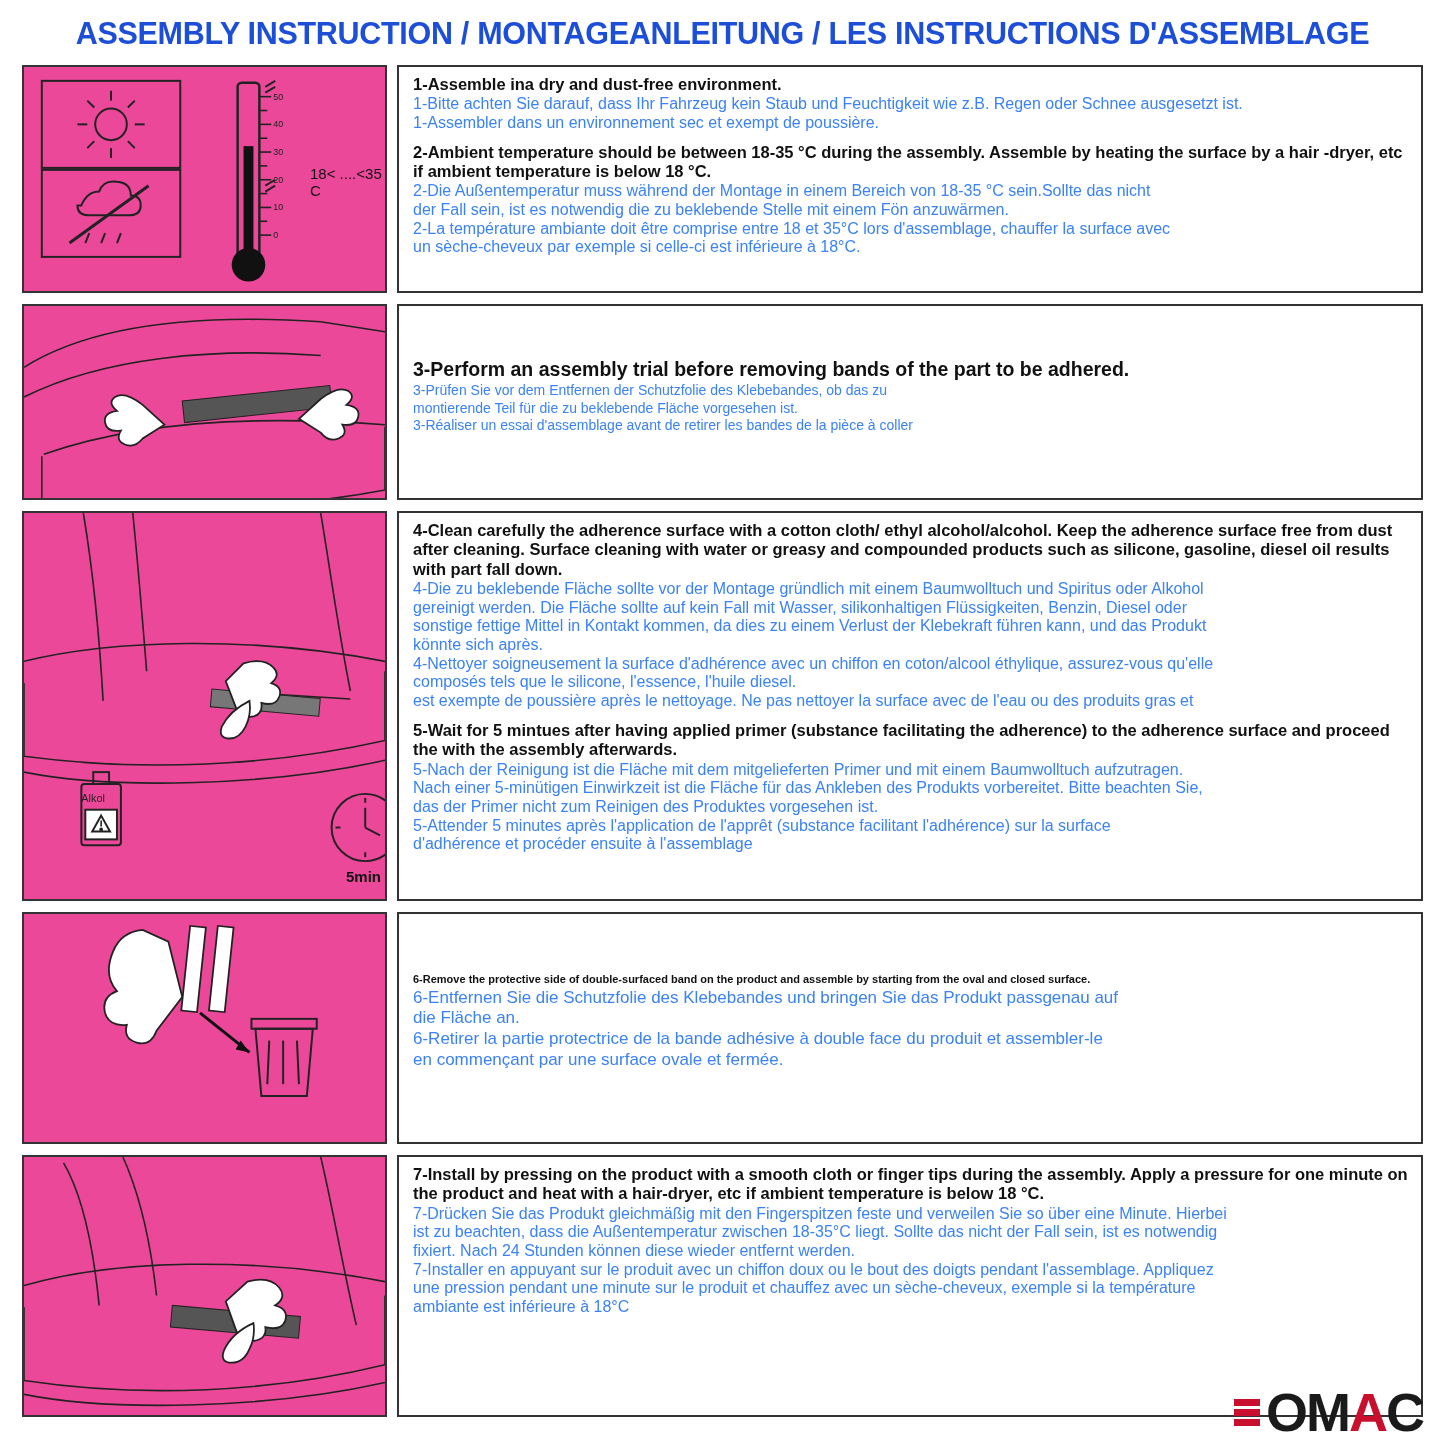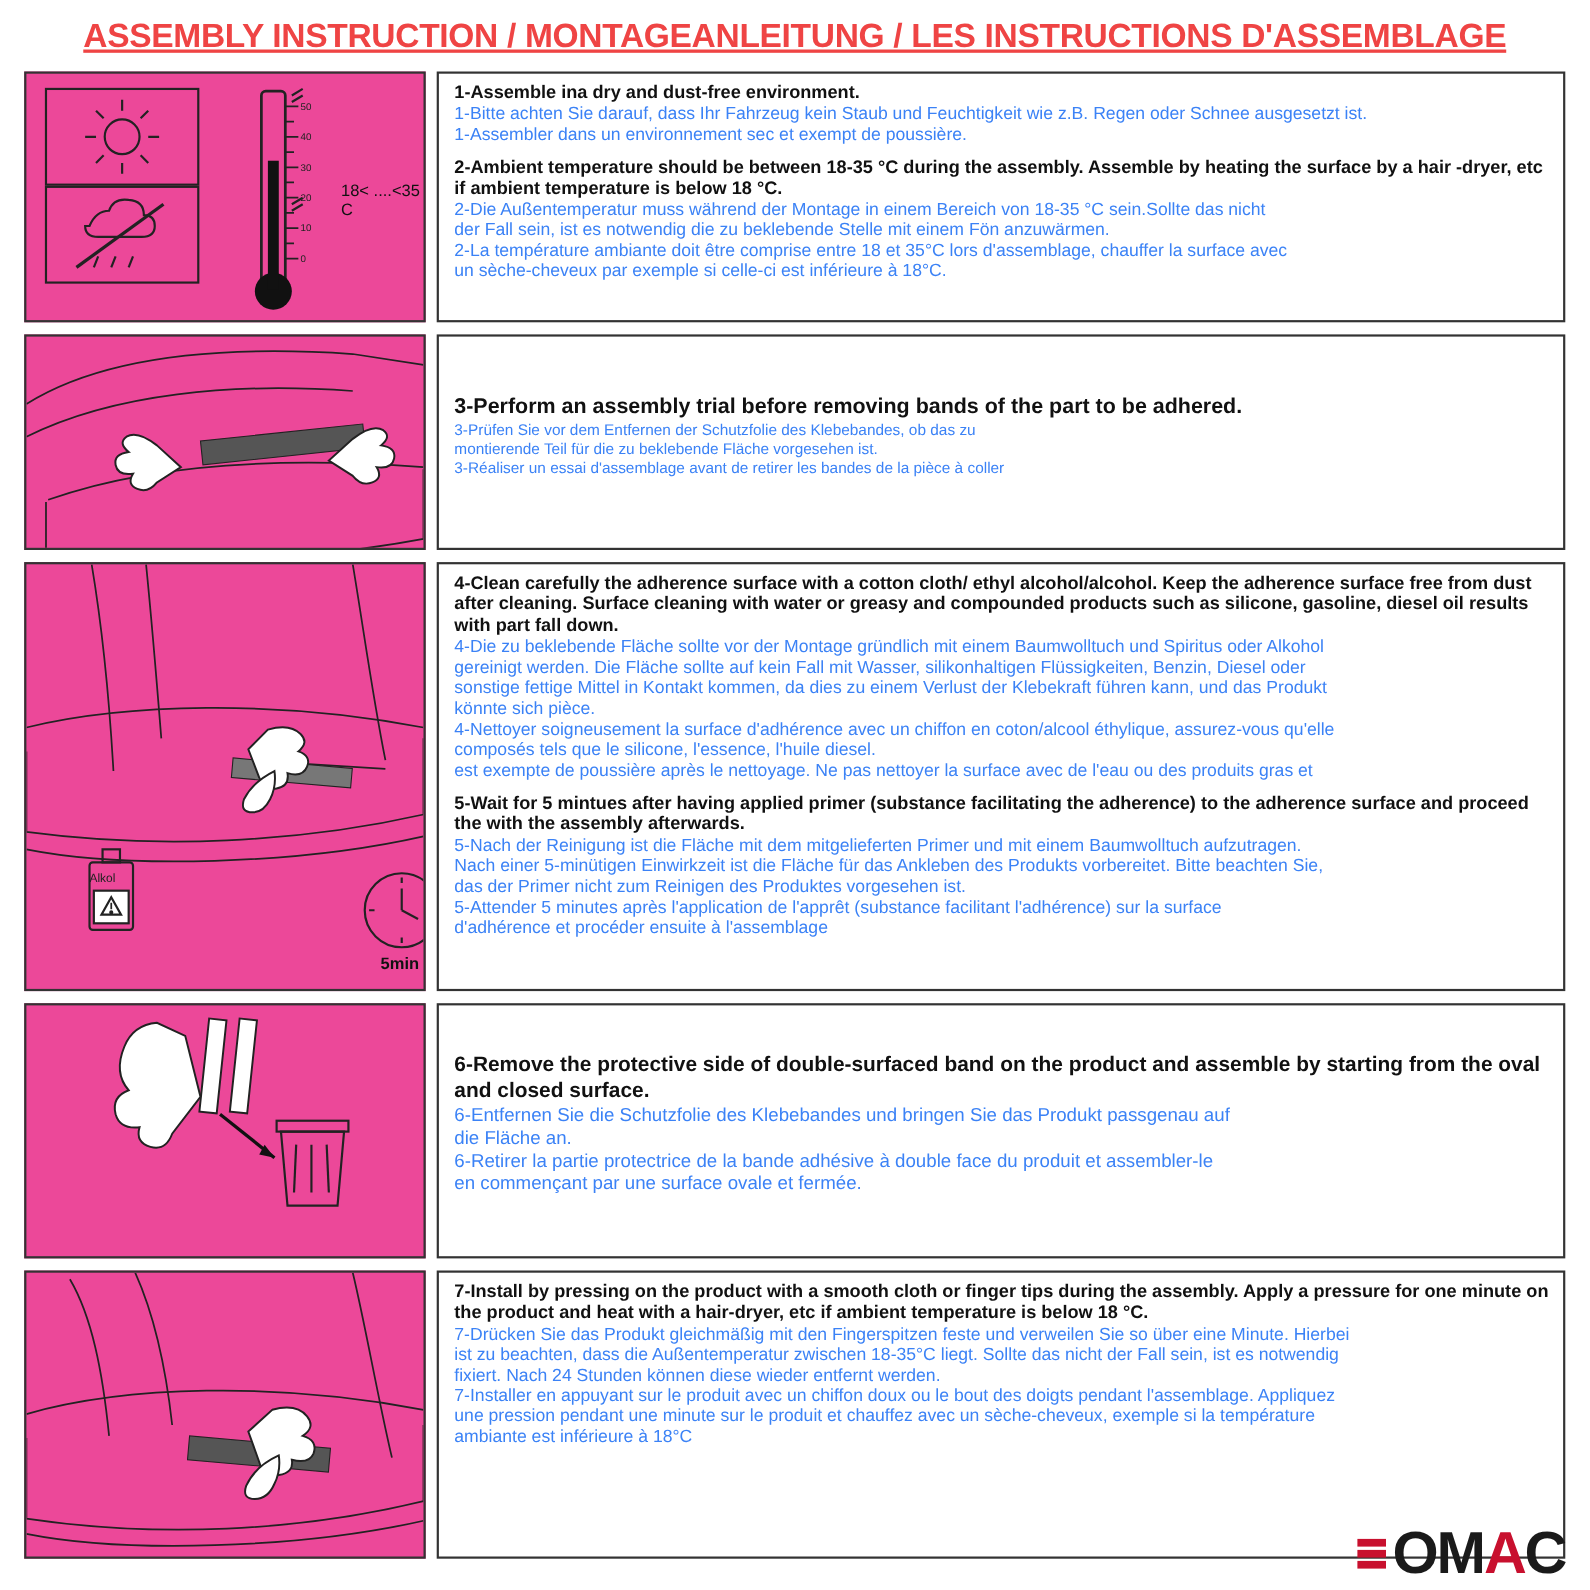--- a/index.html
+++ b/index.html
@@ -12,24 +12,23 @@
     color: #111;
     overflow: hidden;
   }
   .page { width:1445px; height:1445px; padding: 14px 22px 0 22px; position:relative; }
 
   .title {
     text-align: center;
     font-size: 30.5px;
     font-weight: bold;
     letter-spacing: -0.3px;
-    color: #ef4444;
+    color: #1d4ed8;
     margin: 2px 0 14px 0;
     white-space: nowrap;
-    text-decoration: underline;
   }
 
   .row { display: flex; gap: 10px; margin-bottom: 11px; }
   .cell-img {
     width: 365px;
     border: 2px solid #333;
     position: relative;
     background: #ec4899;
     flex: 0 0 365px;
     overflow: hidden;
@@ -42,21 +41,21 @@
     overflow: hidden;
   }
 
   .hl { font-weight: bold; font-size: 16.5px; line-height: 1.17; margin: 0 0 1px 0; }
   .sub { font-size: 16px; line-height: 1.17; margin: 0; color:#3b82f6; }
   .gap { height: 10px; }
 
   .big .hl { font-size: 19.5px; line-height: 1.25; }
   .big .sub { font-size: 14px; line-height: 1.25; }
 
-  .mid .hl { font-size: 19px; line-height: 1.22; }
+  .mid .hl { font-size: 11px; line-height: 1.22; }
   .mid .sub { font-size: 17px; line-height: 1.22; }
 
   .r1 { height: 228px; }
   .r2 { height: 196px; }
   .r3 { height: 390px; }
   .r4 { height: 232px; }
   .r5 { height: 262px; }
 
   .txt-center { display:flex; flex-direction:column; justify-content:center; height:100%; }
 
@@ -228,21 +227,21 @@
           <line x1="315" y1="318" x2="320" y2="318"></line>
         </g>
       </svg>
       <div style="position:absolute; left:322px; bottom:14px; font-size:15px; font-weight:bold;">5min</div>
     </div>
     <div class="cell-txt">
       <p class="hl">4-Clean carefully the adherence surface with a cotton cloth/ ethyl alcohol/alcohol. Keep the adherence surface free from dust after cleaning. Surface cleaning with water or greasy and compounded products such as silicone, gasoline, diesel oil results with part fall down.</p>
       <p class="sub">4-Die zu beklebende Fläche sollte vor der Montage gründlich mit einem Baumwolltuch und Spiritus oder Alkohol</p>
       <p class="sub">gereinigt werden. Die Fläche sollte auf kein Fall mit Wasser, silikonhaltigen Flüssigkeiten, Benzin, Diesel oder</p>
       <p class="sub">sonstige fettige Mittel in Kontakt kommen, da dies zu einem Verlust der Klebekraft führen kann, und das Produkt</p>
-      <p class="sub">könnte sich pièce.</p>
+      <p class="sub">könnte sich après.</p>
       <p class="sub">4-Nettoyer soigneusement la surface d'adhérence avec un chiffon en coton/alcool éthylique, assurez-vous qu'elle</p>
       <p class="sub">composés tels que le silicone, l'essence, l'huile diesel.</p>
       <p class="sub">est exempte de poussière après le nettoyage. Ne pas nettoyer la surface avec de l'eau ou des produits gras et</p>
       <div class="gap"></div>
       <p class="hl">5-Wait for 5 mintues after having applied primer (substance facilitating the adherence) to the adherence surface and proceed the with the assembly afterwards.</p>
       <p class="sub">5-Nach der Reinigung ist die Fläche mit dem mitgelieferten Primer und mit einem Baumwolltuch aufzutragen.</p>
       <p class="sub">Nach einer 5-minütigen Einwirkzeit ist die Fläche für das Ankleben des Produkts vorbereitet. Bitte beachten Sie,</p>
       <p class="sub">das der Primer nicht zum Reinigen des Produktes vorgesehen ist.</p>
       <p class="sub">5-Attender 5 minutes après l'application de l'apprêt (substance facilitant l'adhérence) sur la surface</p>
       <p class="sub">d'adhérence et procéder ensuite à l'assemblage</p>

